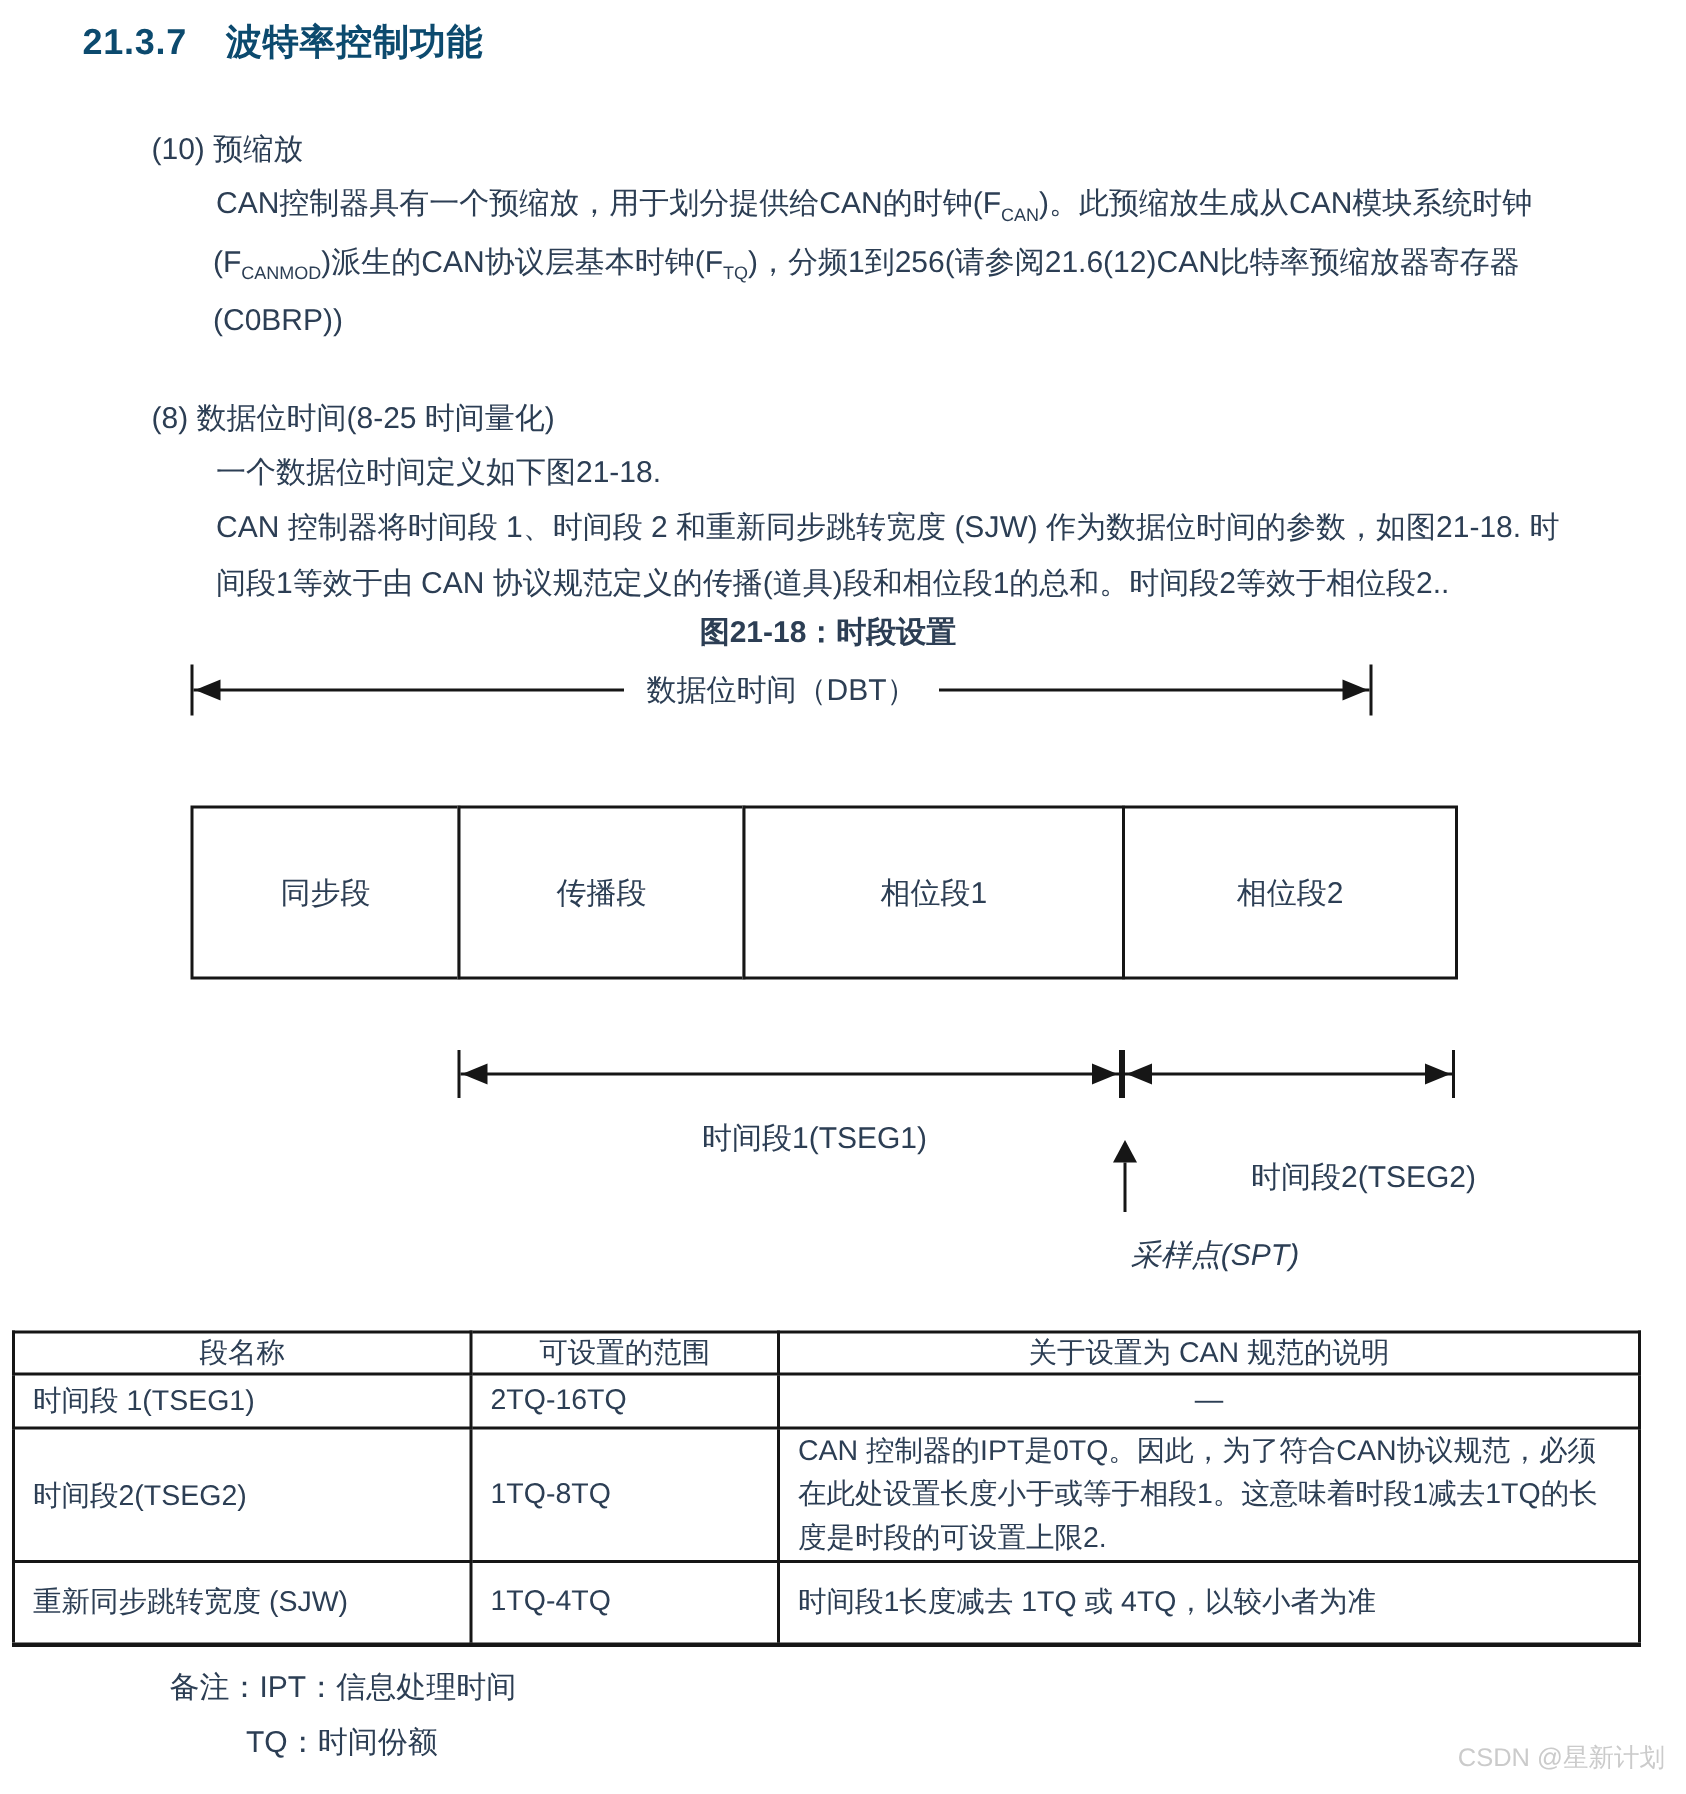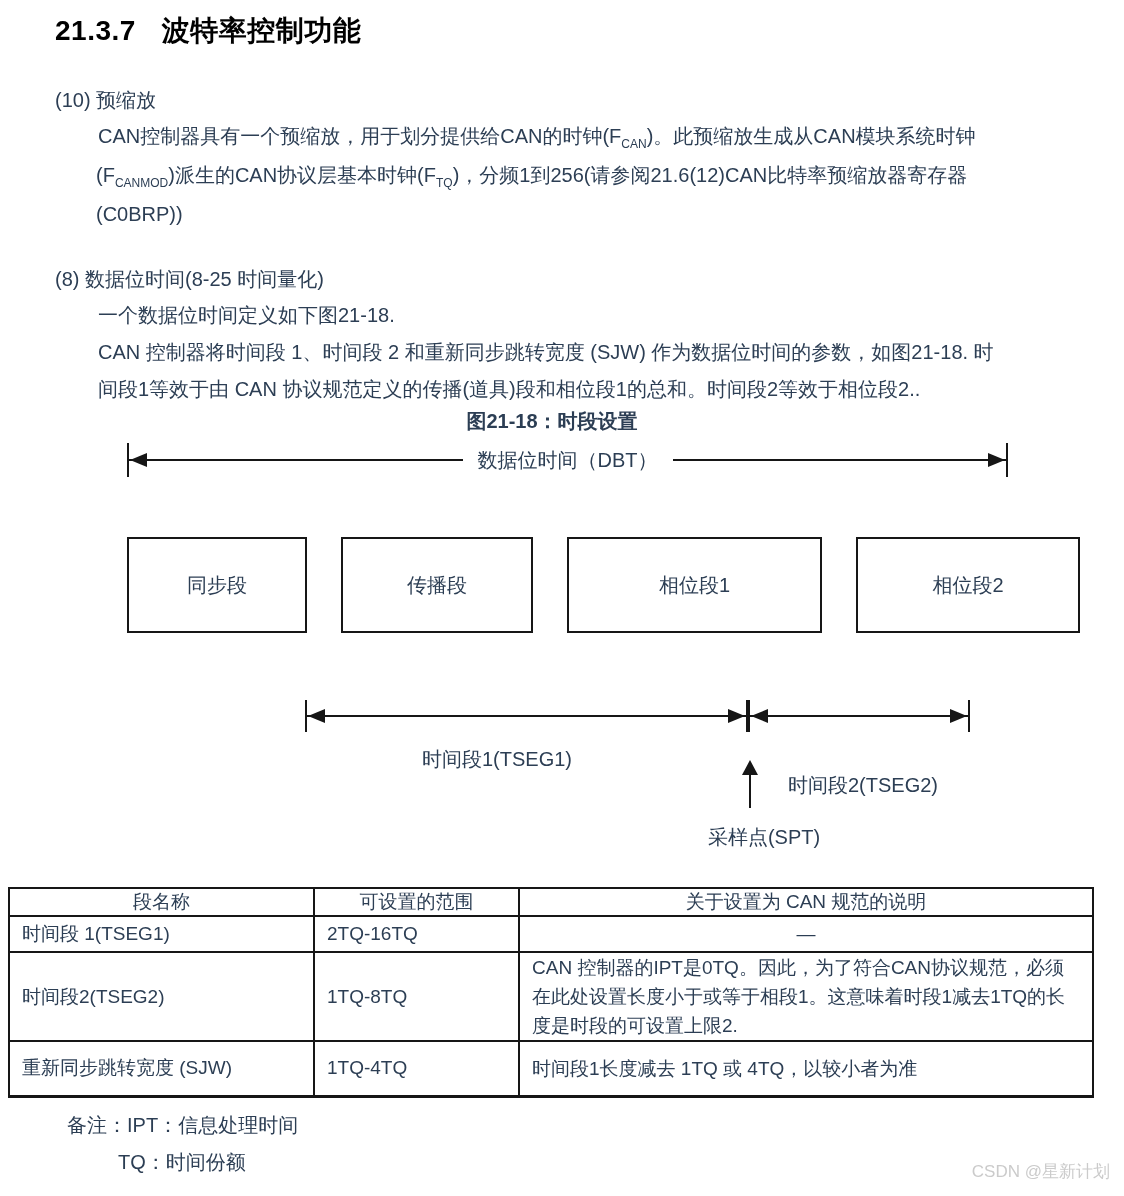--- a/index.html
+++ b/index.html
@@ -3,22 +3,22 @@
 <meta charset="utf-8">
 <style>
   * { margin:0; padding:0; box-sizing:border-box; }
   html,body { background:#ffffff; }
   .page {
     position:relative; width:1124px; height:1196px; background:#fff;
     font-family:"Liberation Sans","DejaVu Sans",sans-serif;
     color:#2c3e54; overflow:hidden;
   }
   .abs { position:absolute; white-space:nowrap; }
-  .h1 { font-size:28px; font-weight:bold; color:#000000; letter-spacing:0.5px; }
-  .t  { font-size:20px; line-height:26px; }
+  .h1 { font-size:24px; font-weight:bold; color:#0c4a6e; letter-spacing:0.5px; }
+  .t  { font-size:20px; line-height:26px;margin-left:46px; }
   sub { font-size:12px; }
   .caption { font-size:20px; font-weight:bold; transform:translateX(-50%); }
 
   
   .h-arrow { position:absolute; }
   .endbar { position:absolute; top:0; width:2px; height:100%; background:#161616; }
   .h-line { position:absolute; height:2px; background:#161616; }
   .ah { position:absolute; width:0; height:0; border-top:7px solid transparent; border-bottom:7px solid transparent; }
   .ah.l { border-right:17px solid #161616; }
   .ah.r { border-left:17px solid #161616; }
@@ -66,30 +66,30 @@
   </div>
   <div class="abs t" style="left:96px; top:201px;">(C0BRP))</div>
 
   <div class="abs t" style="left:55px; top:266px;">(8) 数据位时间(8-25 时间量化)</div>
   <div class="abs t" style="left:98px; top:302px;">一个数据位时间定义如下图21-18.</div>
   <div class="abs t" style="left:98px; top:339px;">CAN 控制器将时间段 1、时间段 2 和重新同步跳转宽度 (SJW) 作为数据位时间的参数，如图21-18. 时</div>
   <div class="abs t" style="left:98px; top:376px;">间段1等效于由 CAN 协议规范定义的传播(道具)段和相位段1的总和。时间段2等效于相位段2..</div>
 
   <div class="abs caption" style="left:552px; top:408px;">图21-18：时段设置</div>
 
-  <div class="h-arrow" style="left:127px; top:443px; width:881px; height:34px;">
+  <div class="h-arrow" style="left:127px; top:443px; width:788px; height:34px;">
     <div class="endbar" style="left:0;"></div>
     <div class="endbar" style="right:0;"></div>
     <div class="h-line" style="left:2px; right:2px; top:16px;"></div>
     <div class="ah l" style="left:3px; top:10px;"></div>
     <div class="ah r" style="right:3px; top:10px;"></div>
     <div class="arrow-label">数据位时间（DBT）</div>
   </div>
 
-  <div class="seg-row" style="left:127px; top:537px; height:96px;gap:36px;">
+  <div class="seg-row" style="left:127px; top:537px; height:116px;">
     <div class="seg" style="width:180px;">同步段</div>
     <div class="seg" style="width:192px;">传播段</div>
     <div class="seg" style="width:255px;">相位段1</div>
     <div class="seg" style="width:224px; ">相位段2</div>
   </div>
 
   <div class="h-arrow" style="left:305px; top:700px; width:443px; height:32px;">
     <div class="endbar" style="left:0;"></div>
     <div class="endbar" style="right:0;"></div>
     <div class="h-line" style="left:2px; right:2px; top:15px;"></div>
@@ -105,21 +105,21 @@
     <div class="ah r" style="right:3px; top:9px;"></div>
   </div>
 
   <div class="abs t" style="left:497px; top:746px; transform:translateX(-50%);">时间段1(TSEG1)</div>
   <div class="abs t" style="left:788px; top:772px;">时间段2(TSEG2)</div>
 
   <div class="abs" style="left:742px; top:760px;">
     <div class="up-tri"></div>
     <div class="up-shaft"></div>
   </div>
-  <div class="abs t" style="left:764px; top:824px; transform:translateX(-50%);">采样点(SPT)</div>
+  <div class="abs t" style="left:764px; top:824px; transform:translateX(-50%);font-style:italic;">采样点(SPT)</div>
 
   <table class="spec" style="left:8px; top:887px; width:1084px;">
     <colgroup>
         <col style="width:305px;">
         <col style="width:205px;">
         <col style="width:574px;">
       </colgroup>
     <tbody>
         <tr style="height:25px;margin-top:31px;">
       <th>段名称</th>

